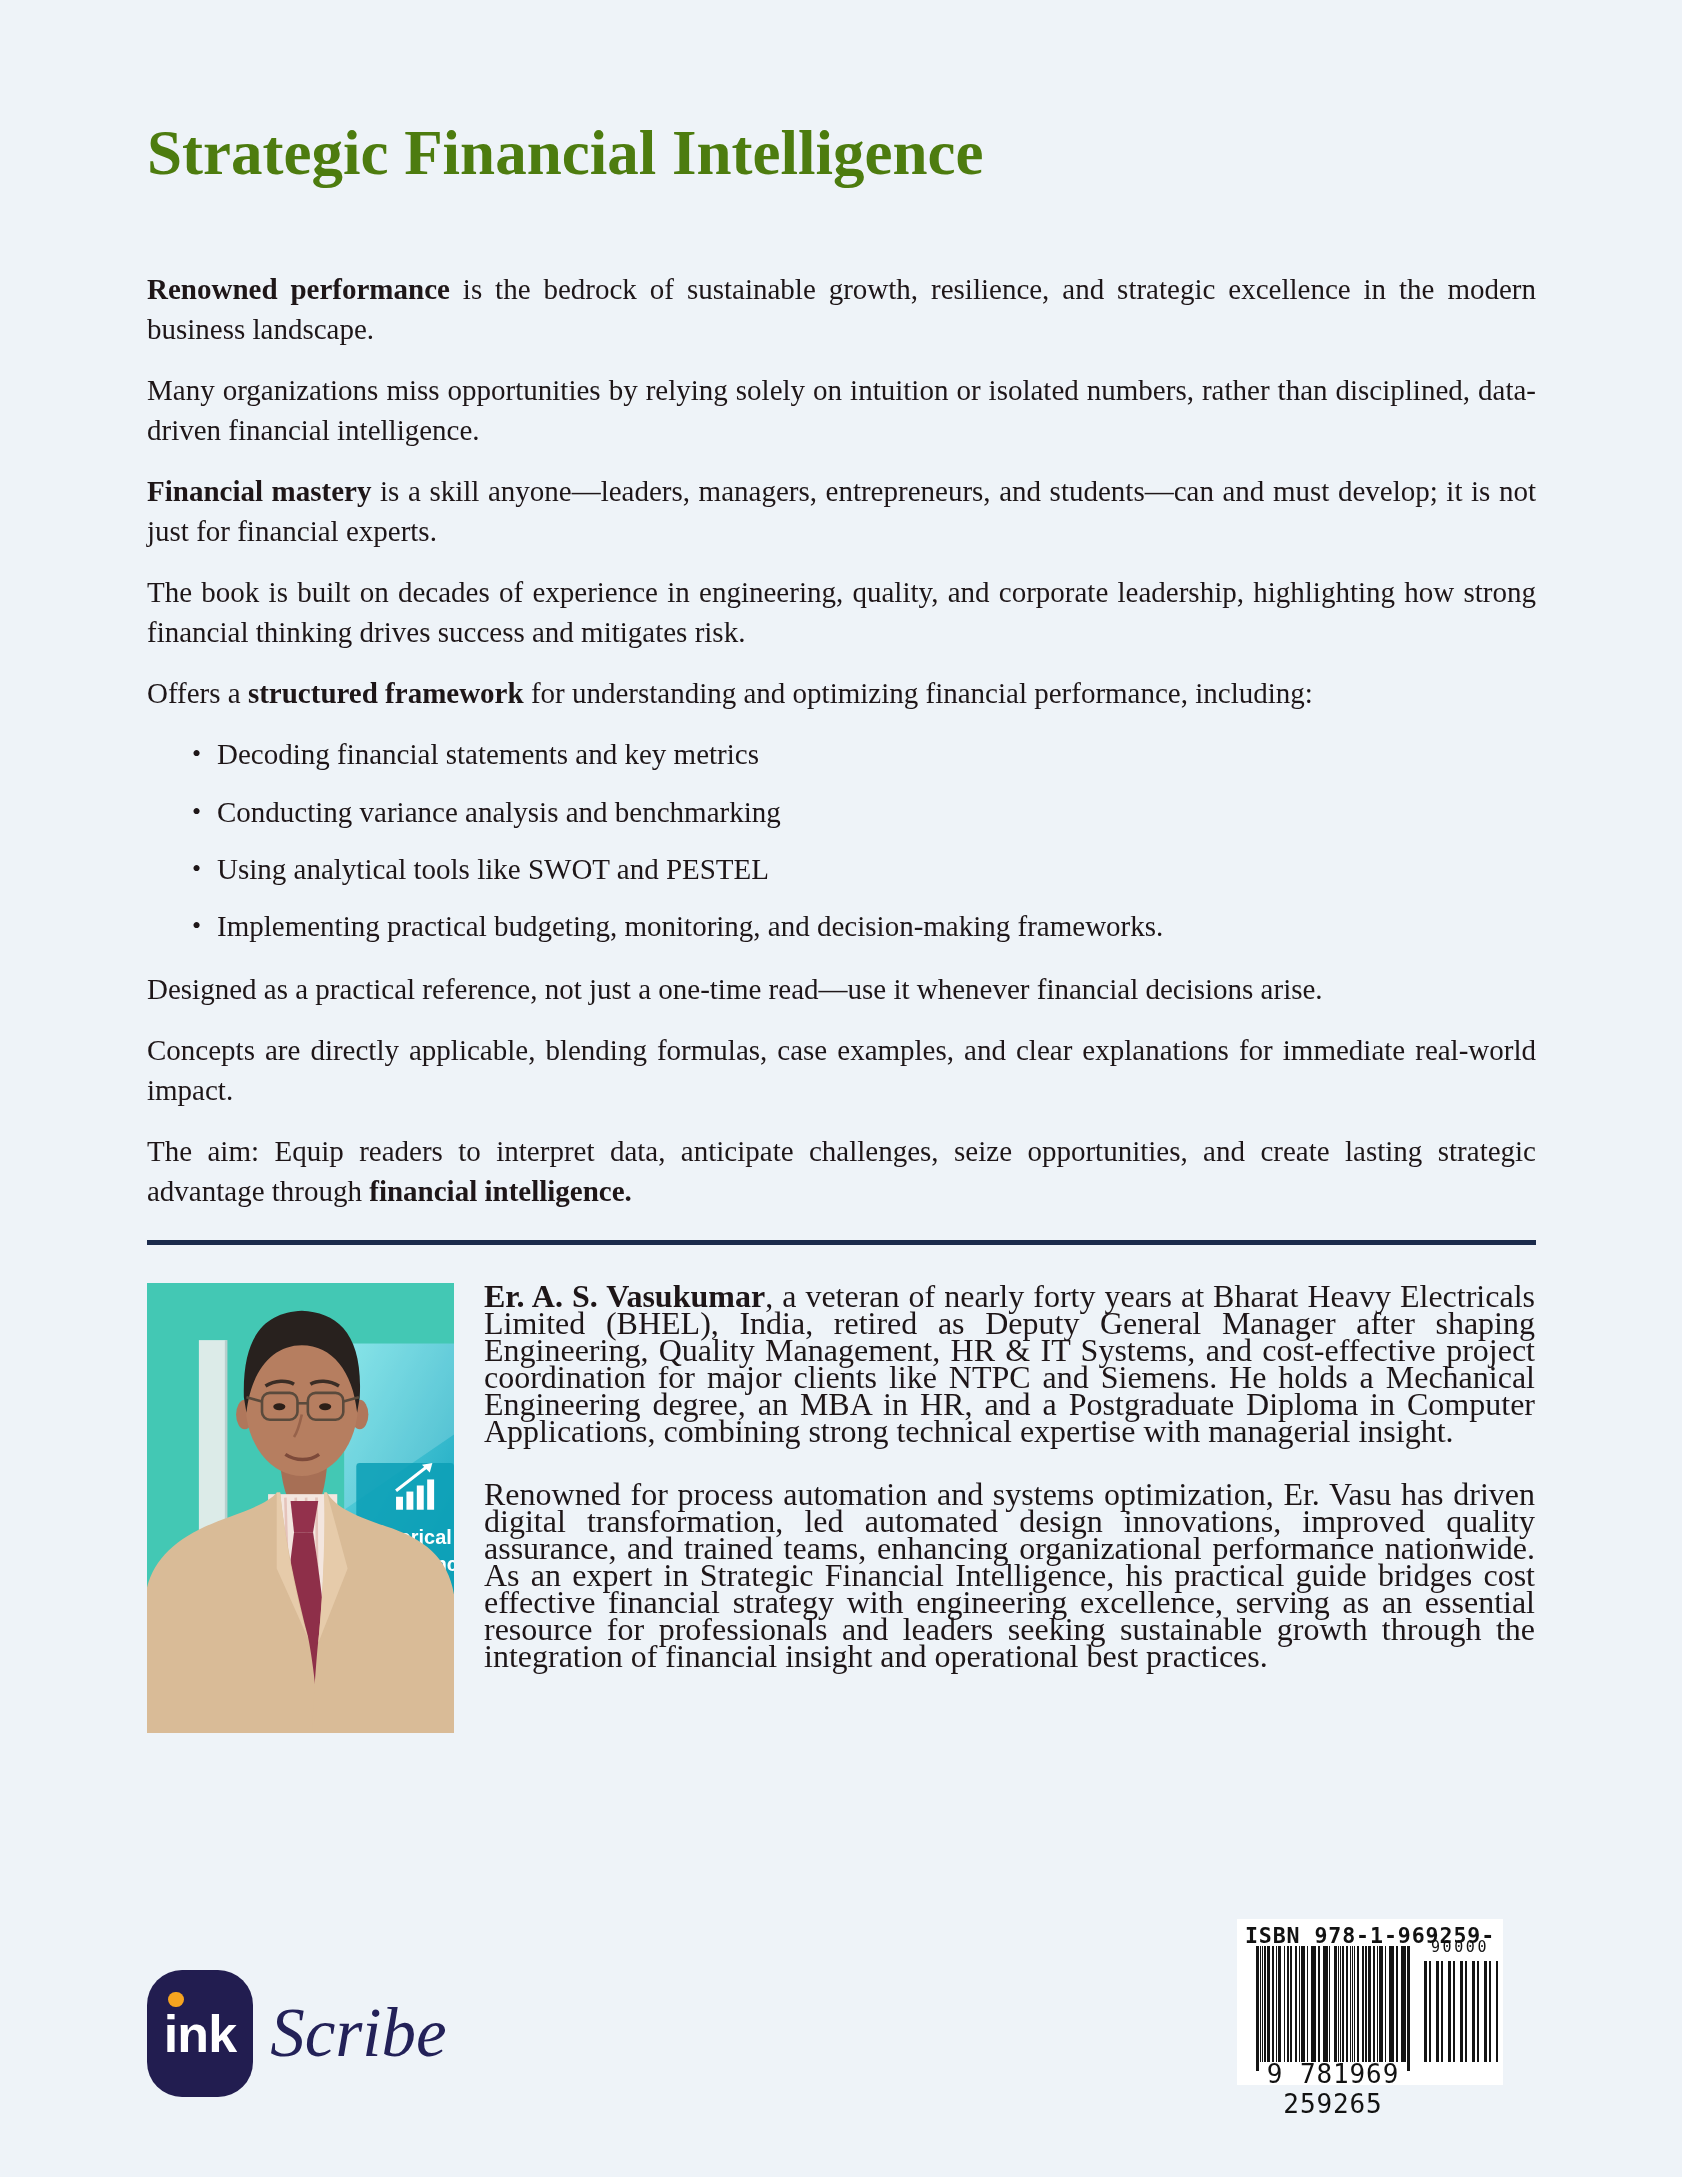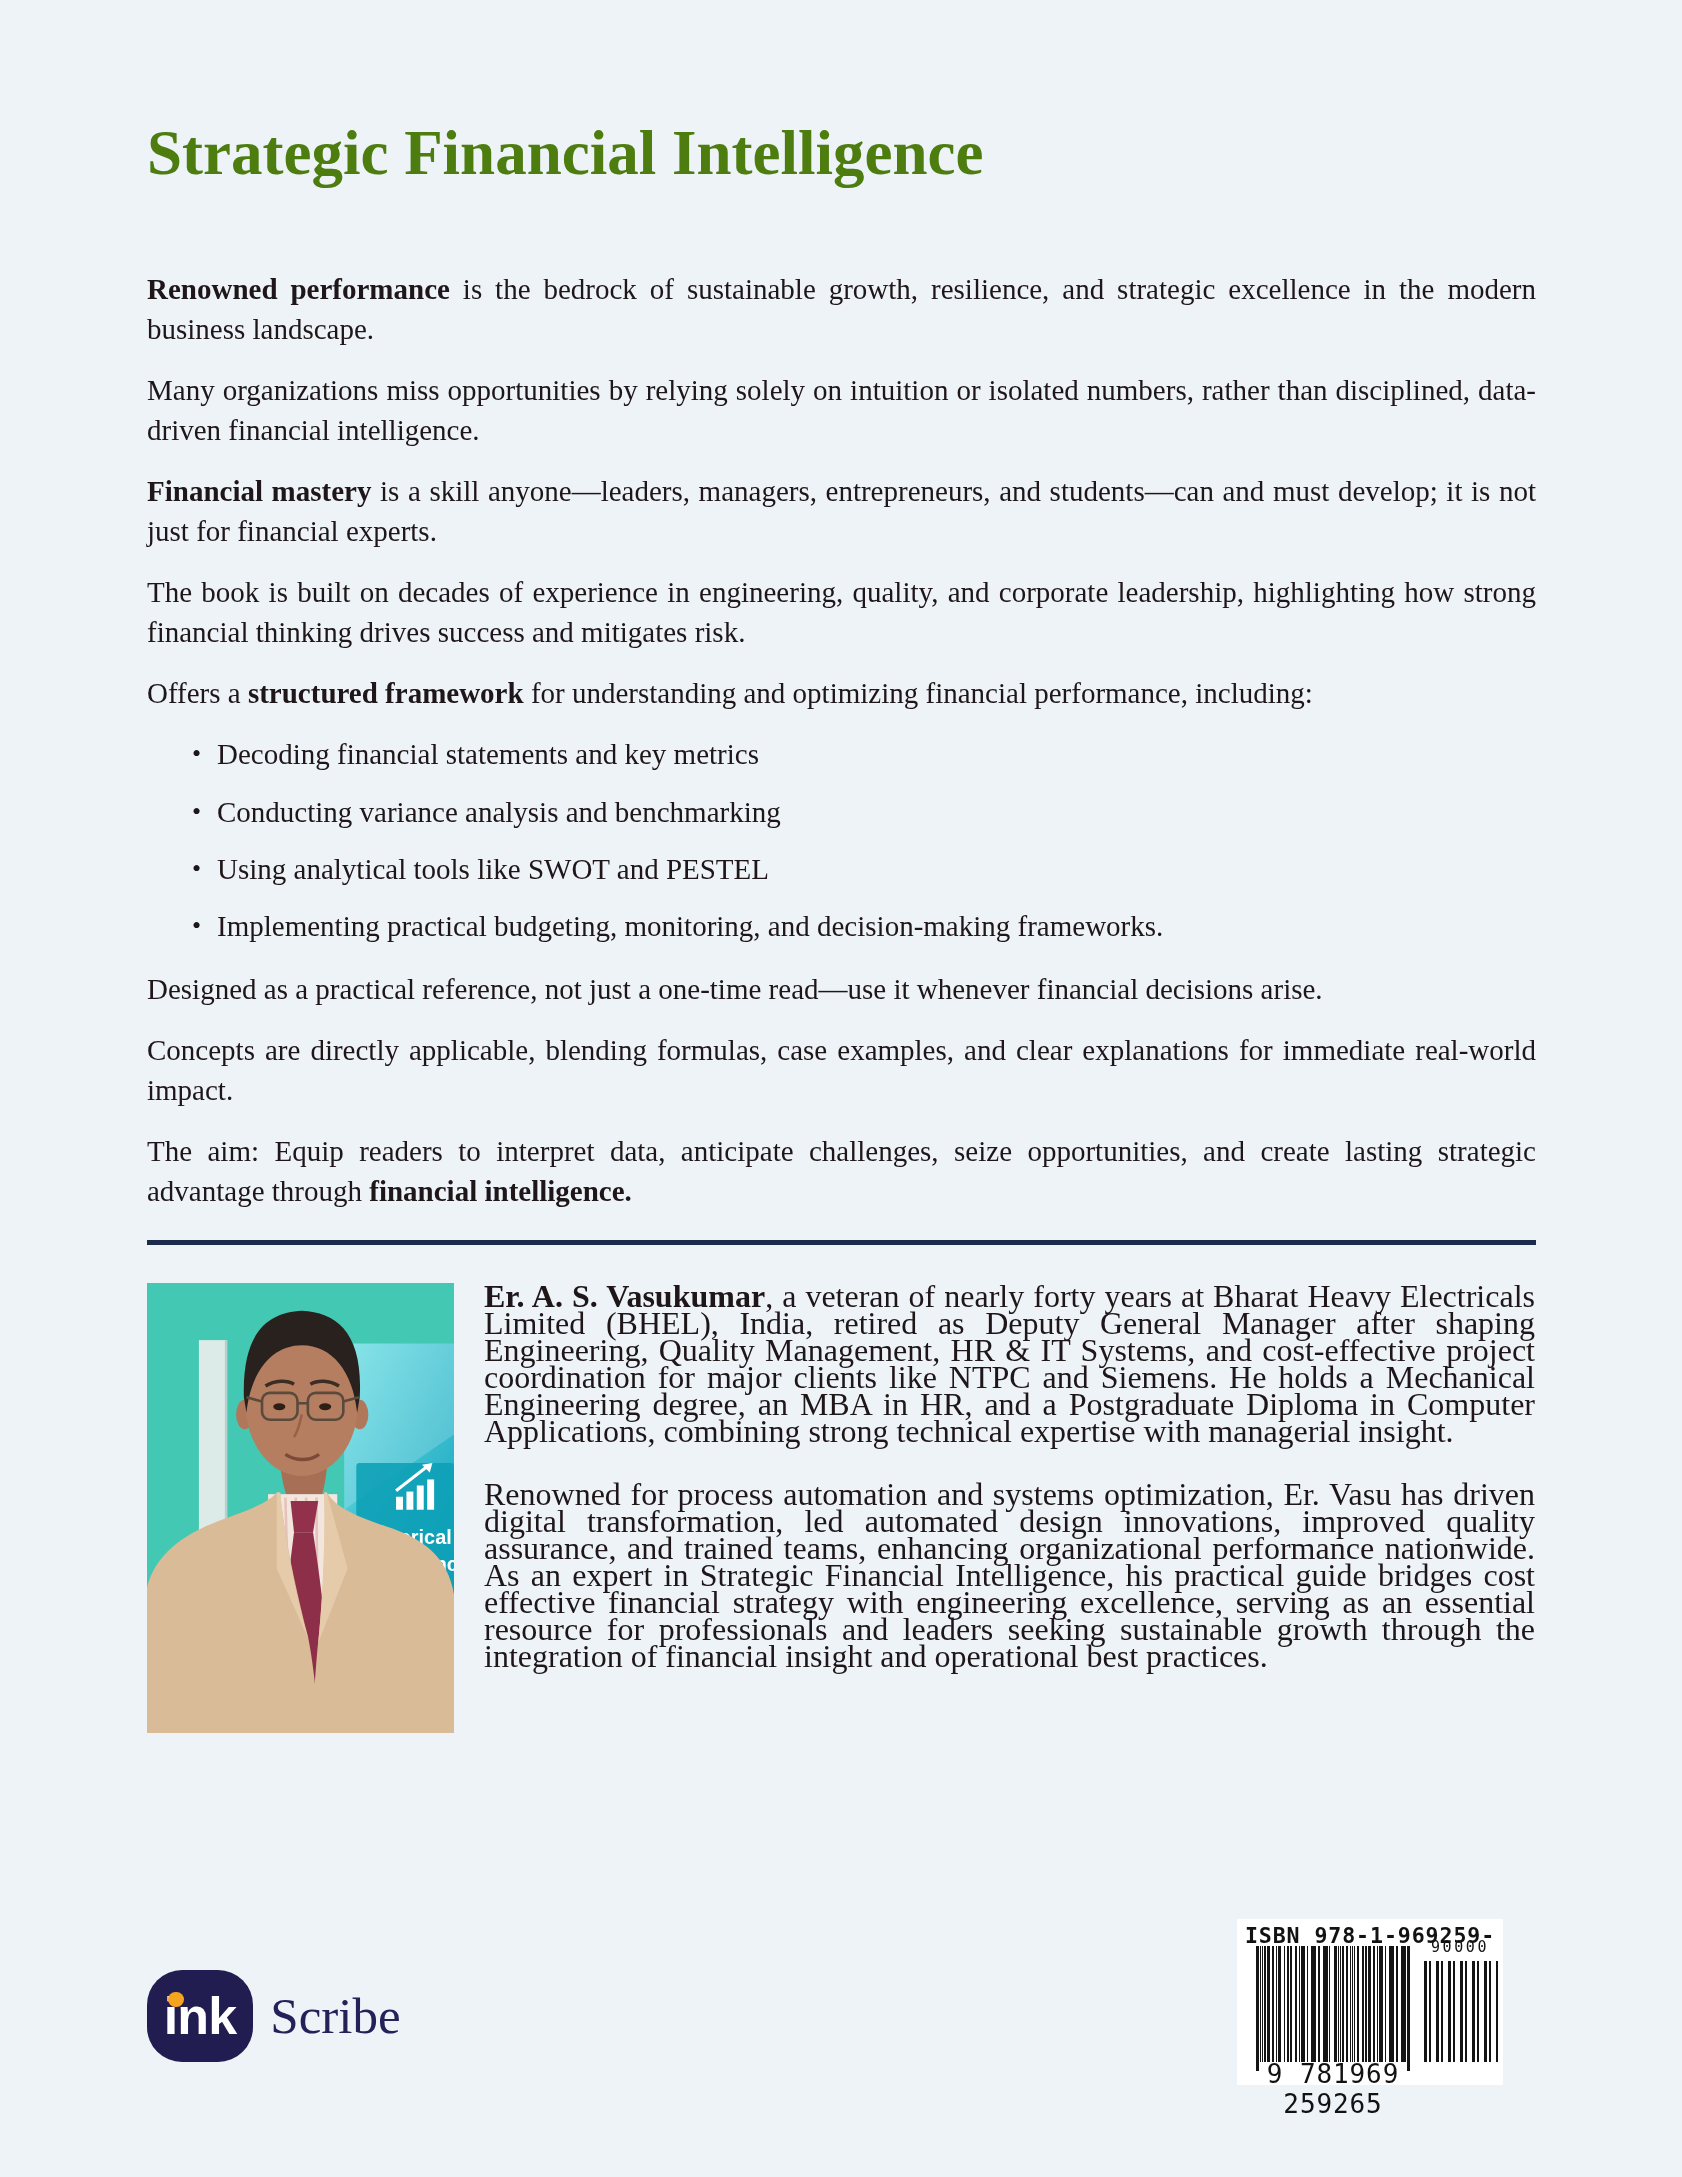--- a/index.html
+++ b/index.html
@@ -31,34 +31,34 @@
   .photo{width:307px; height:450px; flex:0 0 307px; overflow:hidden; background:#43c8b4;}
   .photo svg{display:block; width:307px; height:450px;}
   .bio{width:1051px;}
   .bio p{
     margin:0 0 36px 0; font-size:32px; line-height:27px; text-align:justify;
   }
   .bio p strong{font-weight:bold;}
   
   .logo{position:absolute; left:147px; top:1970px; display:flex; align-items:center; gap:17.3px;}
   .squircle{
-    position:relative; width:106px; height:92px; background:#221d50;
+    position:relative; width:106px; height:127px; background:#221d50;
     border-radius:35px; display:flex; align-items:center; justify-content:center;
   }
   .squircle .ink{
     font-family:"Liberation Sans", sans-serif; font-weight:bold;
     font-size:52px; color:#ffffff; letter-spacing:-0.9px; line-height:1;
   }
   .squircle .orange-dot{
     position:absolute; left:21px; top:21.6px; width:15.6px; height:15.6px;
     border-radius:50%; background:#f6a41f;
   }
   .scribe{
-    font-family:"Liberation Serif", serif; font-size:51px; color:#232158;
-    line-height:1; font-weight:normal;
+    font-family:"Liberation Serif", serif; font-size:69px; color:#232158;
+    line-height:1; font-weight:normal;font-style:italic;
   }
   
   .barcode{
     position:absolute; left:1237px; top:1919px; width:266px; height:166px;
     background:#ffffff; font-family:"DejaVu Sans Mono", monospace; color:#121212;
   }
   .isbn-line{
     position:absolute; left:0; top:4.3px; width:100%; text-align:center;
     font-size:21.6px; font-weight:bold; letter-spacing:0.9px;
   }

